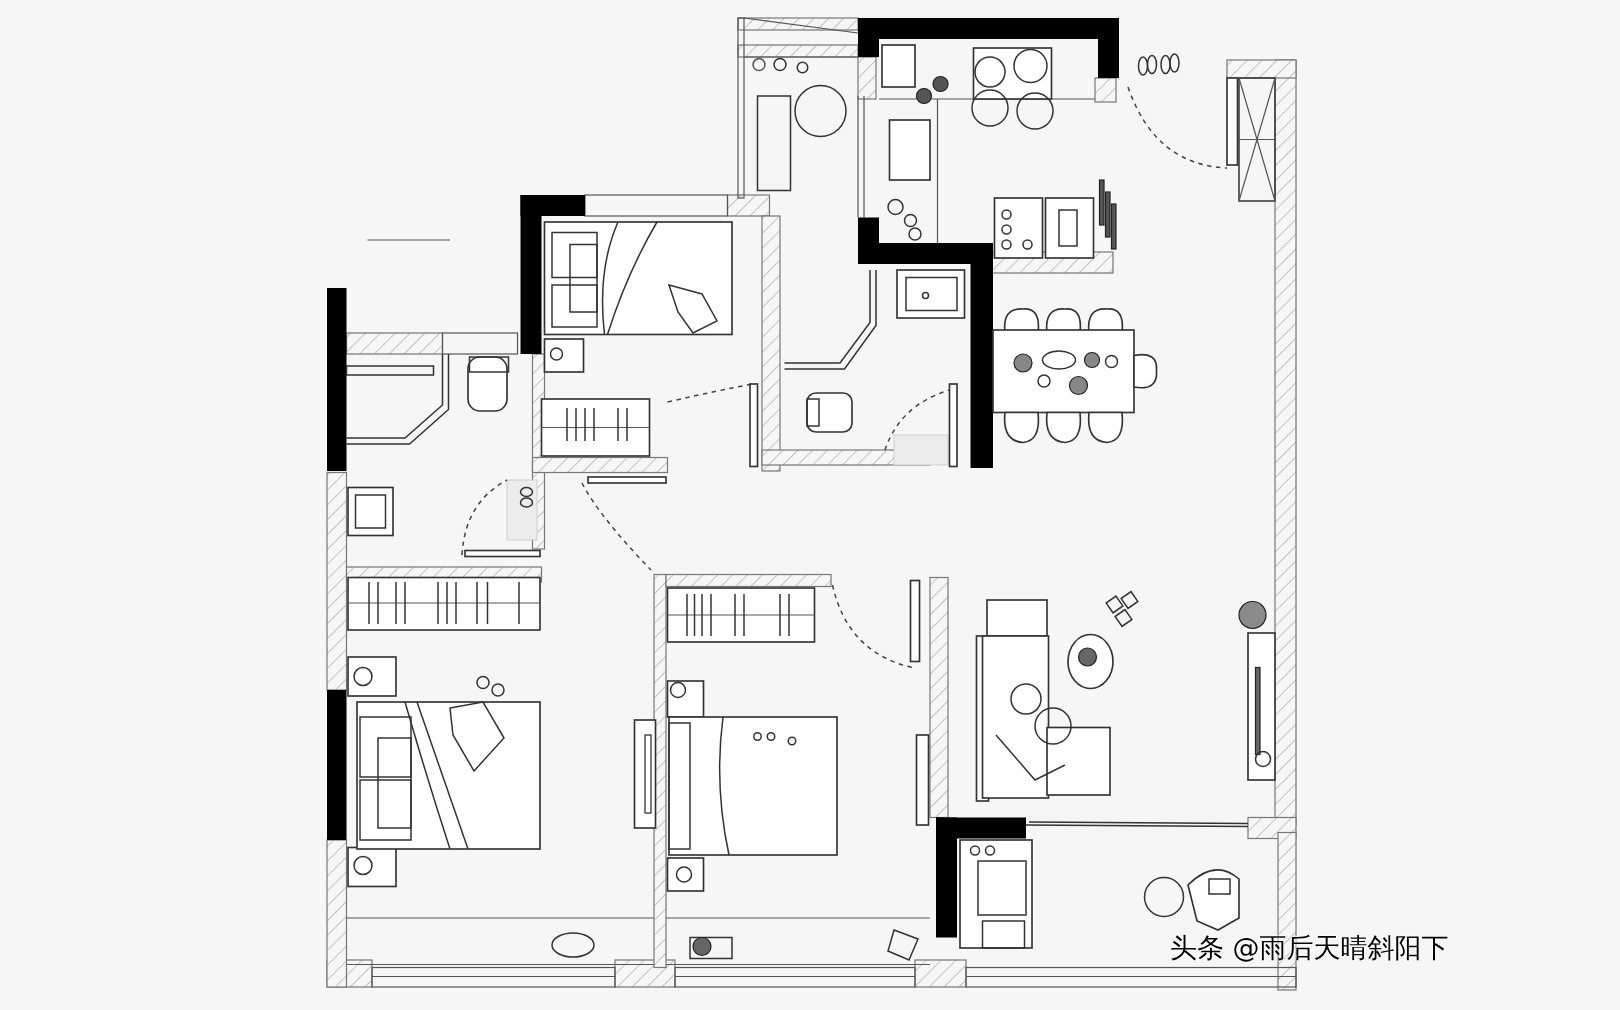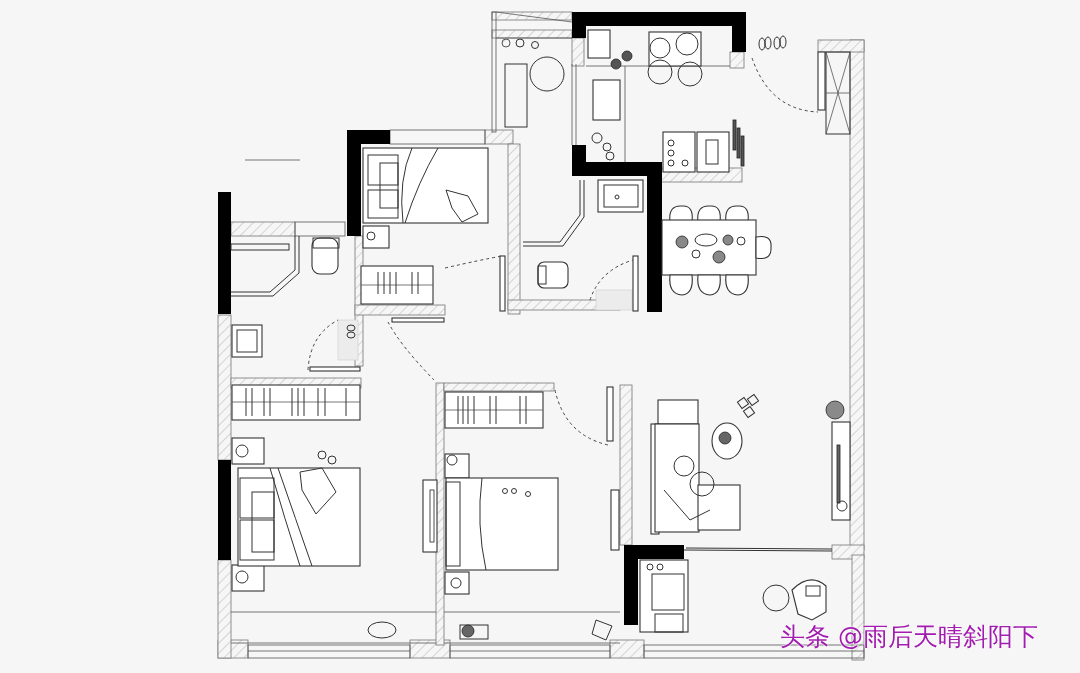--- a/index.html
+++ b/index.html
@@ -1,19 +1,19 @@
 <!DOCTYPE html>
 <html><head>
 <meta charset="utf-8">
 <style>
   html, body { margin: 0; padding: 0; background: #f6f6f6; }
   body { width: 1080px; height: 673px; position: relative; overflow: hidden; font-family: "DejaVu Sans", sans-serif; }
   #plan { position: absolute; left: 0; top: 0; width: 1080px; height: 673px; }
   .wm {
-    position: absolute; left: 780px; top: 620px; font-size: 25px; color: #a21caf;
+    position: absolute; left: 780px; top: 620px; font-size: 18px; color: #000000;
     letter-spacing: 0px; font-family: "DejaVu Sans", sans-serif;
     text-shadow: 0 0 2px #fff, 0 0 2px #fff;
     white-space: nowrap;
   }
   .ln { fill: none; stroke: #333; stroke-width: 1; }
   .thin { fill: none; stroke: #555; stroke-width: 0.8; }
   .wall { fill: #000; }
   .hatch { fill: url(#hatch); stroke: #777; stroke-width: 0.8; }
   .door { fill: none; stroke: #444; stroke-width: 1; stroke-dasharray: 3 3; }
   .furn { fill: #fff; stroke: #333; stroke-width: 1.1; }

